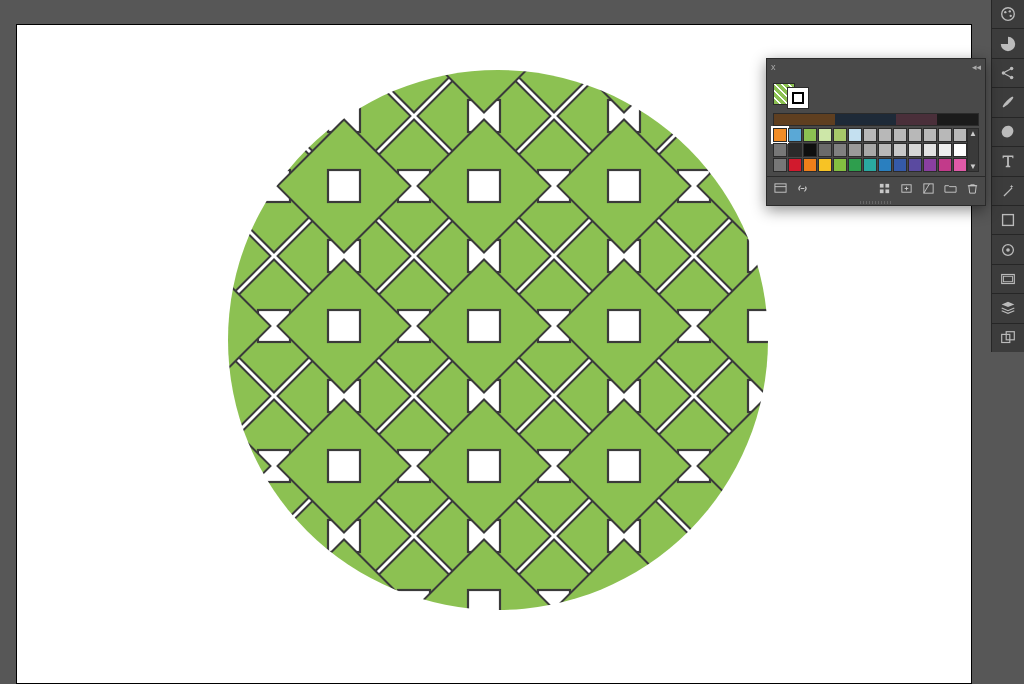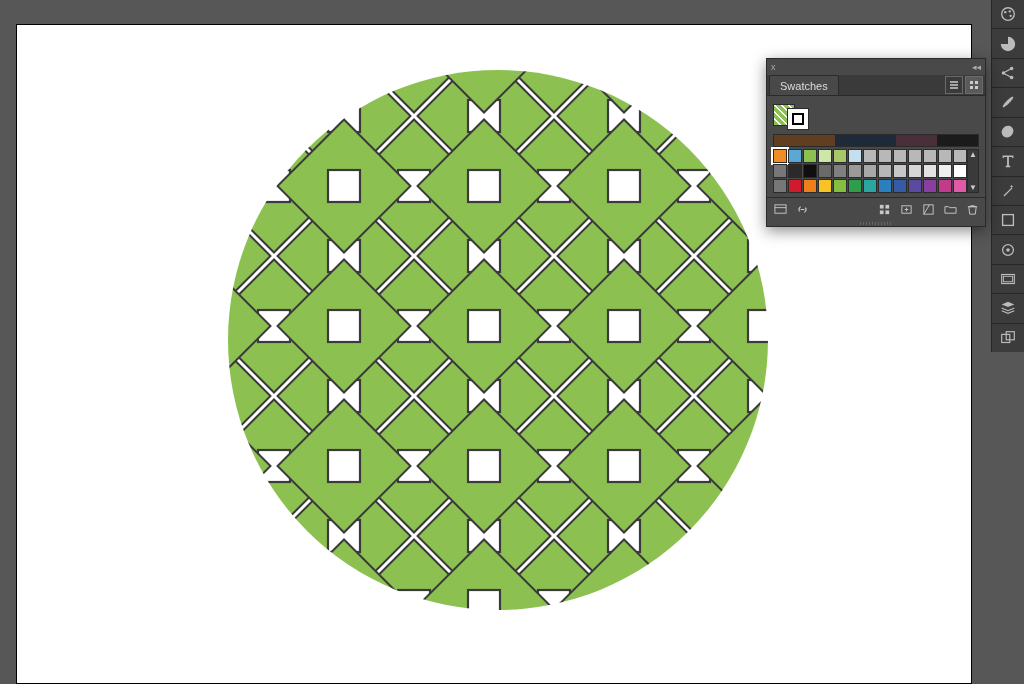--- a/index.html
+++ b/index.html
@@ -352,37 +352,20 @@
         <rect x="3" y="6" width="9" height="9" fill="none" stroke="currentColor" stroke-width="1.3"></rect>
         <rect x="8" y="3" width="9" height="9" fill="none" stroke="currentColor" stroke-width="1.3"></rect>
       </svg>
     </div>
 </div>
 
 <div class="panel">
   <div class="panel-titlebar">
     <span class="close">x</span>
     <span class="chev">◂◂</span>
-  </div>
-  <div class="panel-tabs">
-    <div class="panel-tab">Swatches</div>
-    <div class="spacer"></div>
-    <div class="view-btn">
-      <svg viewBox="0 0 10 10">
-          <path d="M1 2h8M1 5h8M1 8h8" stroke="#ccc" stroke-width="1.3"></path>
-        </svg>
-    </div>
-    <div class="view-btn active">
-      <svg viewBox="0 0 10 10">
-          <rect x="1" y="1" width="3" height="3" fill="#ccc"></rect>
-          <rect x="6" y="1" width="3" height="3" fill="#ccc"></rect>
-          <rect x="1" y="6" width="3" height="3" fill="#ccc"></rect>
-          <rect x="6" y="6" width="3" height="3" fill="#ccc"></rect>
-        </svg>
-    </div>
   </div>
 
   <div class="panel-body">
     <div class="current-sw-row">
       <div class="sw-thumb" style="background:
              repeating-linear-gradient(45deg,#8cc152 0 4px,#fff 4px 5px),
              repeating-linear-gradient(-45deg,#8cc152 0 4px,#fff 4px 5px);"></div>
       <div class="sw-thumb stroke"></div>
     </div>
 

